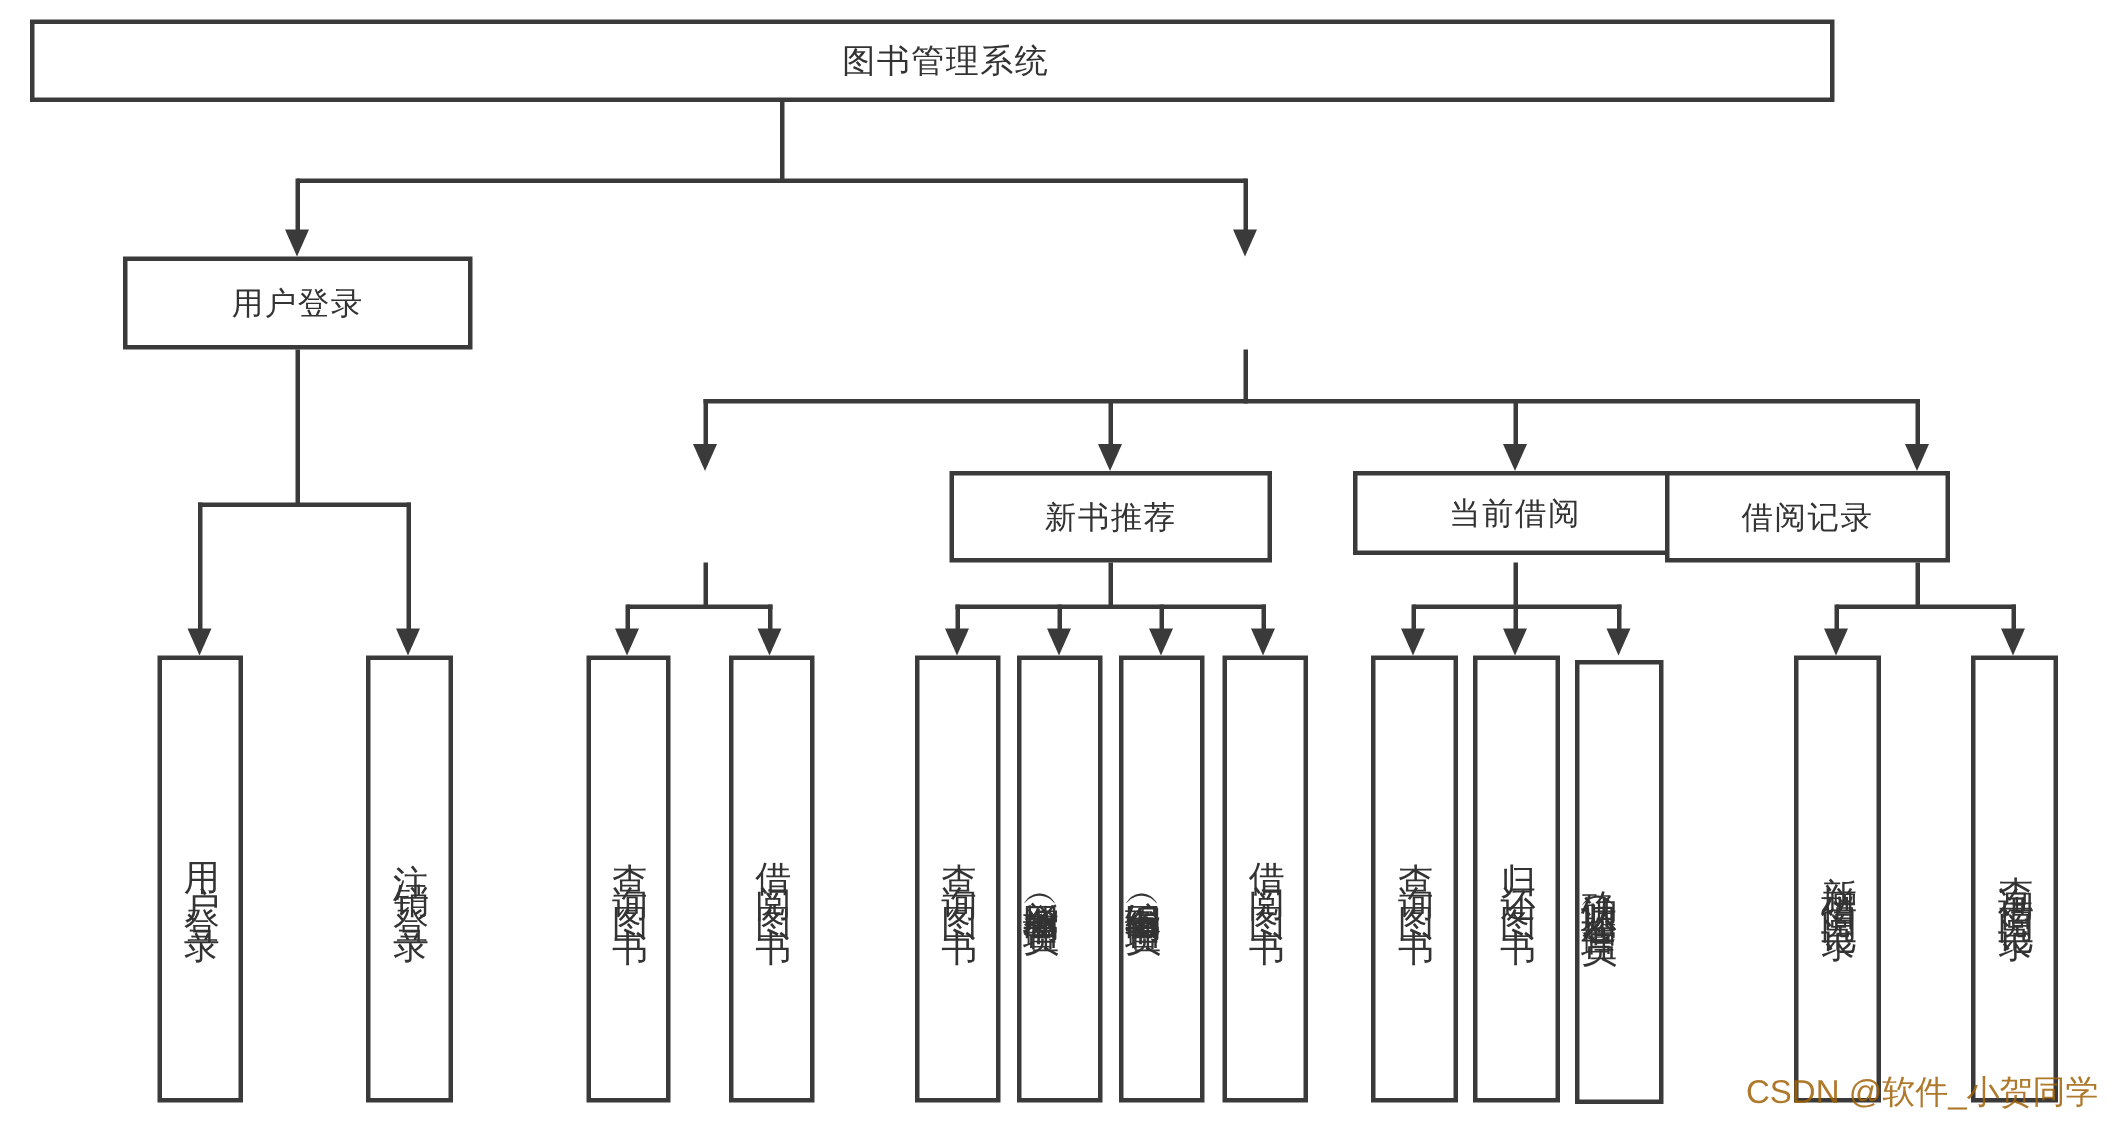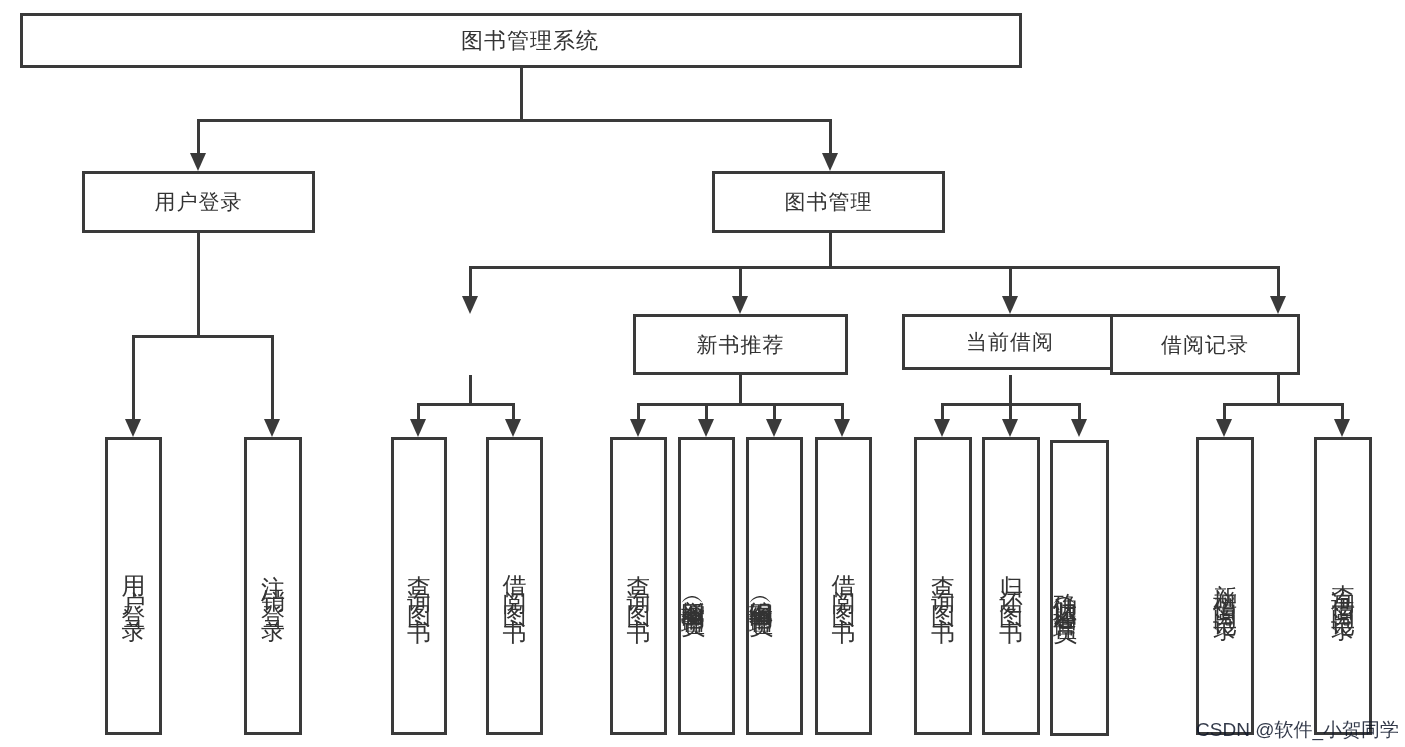--- a/index.html
+++ b/index.html
@@ -26,44 +26,41 @@
   .vline, .hline { position:absolute; background:#3a3a3a; }
   .vline { width:3px; }
   .hline { height:3px; }
   .arrow {
     position:absolute; width:0; height:0;
     border-left:8px solid transparent; border-right:8px solid transparent;
     border-top:18px solid #3a3a3a;
   }
   .watermark {
     position:absolute; right:6px; bottom:4px; z-index:5;
-    font-size:19px; color:#0f172a; opacity:0.85; white-space:nowrap;
+    font-size:22px; color:#a16207; opacity:0.85; white-space:nowrap;
   }
 </style>
 </head>
 <body>
 
 <div class="canvas">
 
-  <div class="box h root" style="left:20px; top:13px; width:1002px; height:55px;padding-left:18px;">
+  <div class="box h root" style="left:20px; top:13px; width:1203px; height:55px;padding-left:18px;">
     <span>图书管理系统</span>
   </div>
 
   <div class="vline" style="left:520px; top:68px; height:52px;"></div>
   <div class="hline" style="left:198px; top:119px; width:633px;"></div>
   <div class="vline" style="left:197px; top:119px; height:36px;"></div>
   <div class="arrow" style="left:190px; top:153px;"></div>
   <div class="vline" style="left:829px; top:119px; height:36px;"></div>
   <div class="arrow" style="left:822px; top:153px;"></div>
 
   <div class="box h" style="left:82px; top:171px; width:233px; height:62px;">
     <span>用户登录</span>
-  </div>
-  <div class="box h" style="left:712px; top:171px; width:233px; height:62px;">
-    <span>图书管理</span>
   </div>
 
   <div class="vline" style="left:197px; top:233px; height:105px;"></div>
   <div class="hline" style="left:132px; top:335px; width:142px;"></div>
   <div class="vline" style="left:132px; top:335px; height:86px;"></div>
   <div class="arrow" style="left:125px; top:419px;"></div>
   <div class="vline" style="left:271px; top:335px; height:86px;"></div>
   <div class="arrow" style="left:264px; top:419px;"></div>
 
   <div class="vline" style="left:829px; top:233px; height:36px;"></div>

